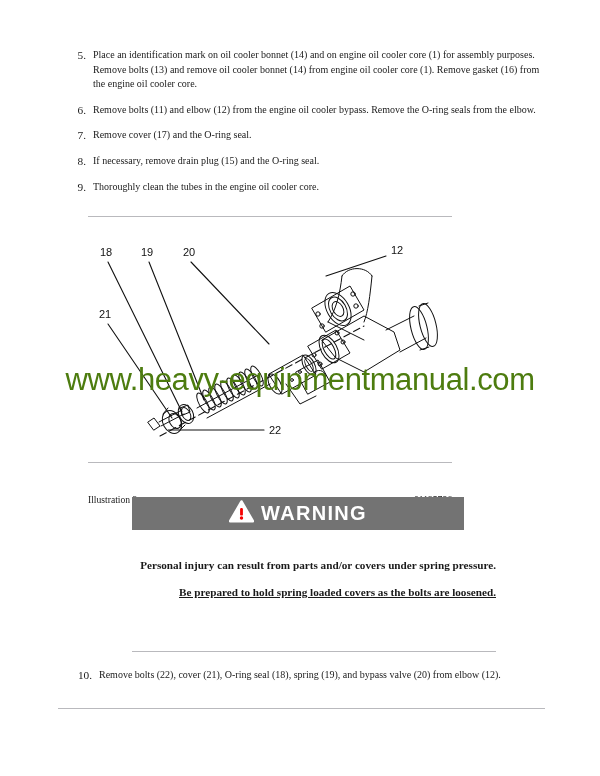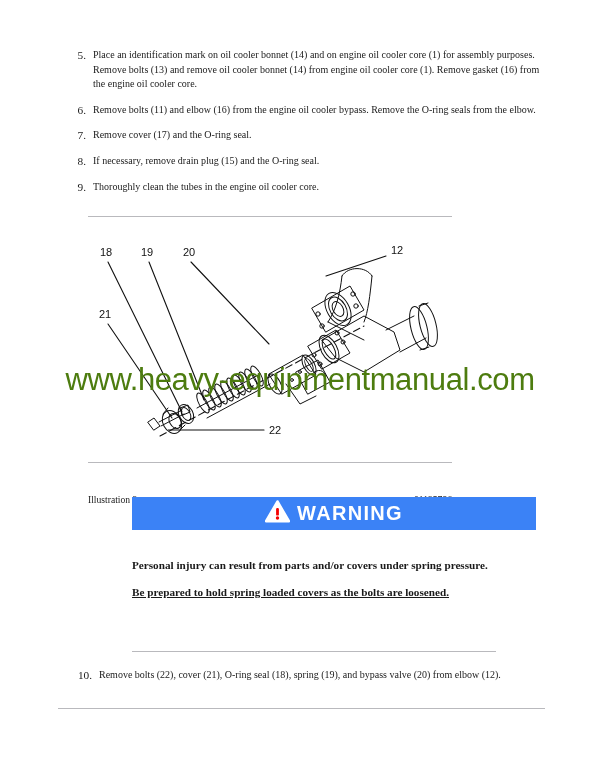--- a/index.html
+++ b/index.html
@@ -99,23 +99,23 @@
     justify-content: space-between;
     font-size: 9.6px;
     color: #1a1a1a;
   }
 
   
   .warning-bar {
     position: absolute;
     left: 132px;
     top: 497px;
-    width: 404px;
+    width: 332px;
     height: 33px;
-    background: #3b82f6;
+    background: #737373;
     display: flex;
     align-items: center;
     justify-content: center;
   }
   .warning-inner {
     display: flex;
     align-items: center;
     gap: 7px;
   }
   .warning-label {
@@ -129,20 +129,21 @@
     position: absolute;
     left: 132px;
     top: 547px;
     width: 364px;
   }
   .warning-para {
     font-size: 11.2px;
     line-height: 14.2px;
     font-weight: bold;
     margin-bottom: 13px;
+    text-align: right;
   }
   .warning-para:last-child { margin-bottom: 0; text-decoration: underline; }
 
   
   .step-final {
     position: absolute;
     left: 64px;
     top: 668px;
     width: 478px;
     display: flex;
@@ -158,21 +159,21 @@
 
 <div class="page">
 
   <div class="steps">
     <div class="step">
       <div class="step-num">5.</div>
       <div class="step-text">Place an identification mark on oil cooler bonnet (14) and on engine oil cooler core (1) for assembly purposes. Remove bolts (13) and remove oil cooler bonnet (14) from engine oil cooler core (1). Remove gasket (16) from the engine oil cooler core.</div>
     </div>
     <div class="step">
       <div class="step-num">6.</div>
-      <div class="step-text">Remove bolts (11) and elbow (16) from the engine oil cooler bypass. Remove the O-ring seals from the elbow.</div>
+      <div class="step-text">Remove bolts (11) and elbow (12) from the engine oil cooler bypass. Remove the O-ring seals from the elbow.</div>
     </div>
     <div class="step">
       <div class="step-num">7.</div>
       <div class="step-text">Remove cover (17) and the O-ring seal.</div>
     </div>
     <div class="step">
       <div class="step-num">8.</div>
       <div class="step-text">If necessary, remove drain plug (15) and the O-ring seal.</div>
     </div>
     <div class="step">

